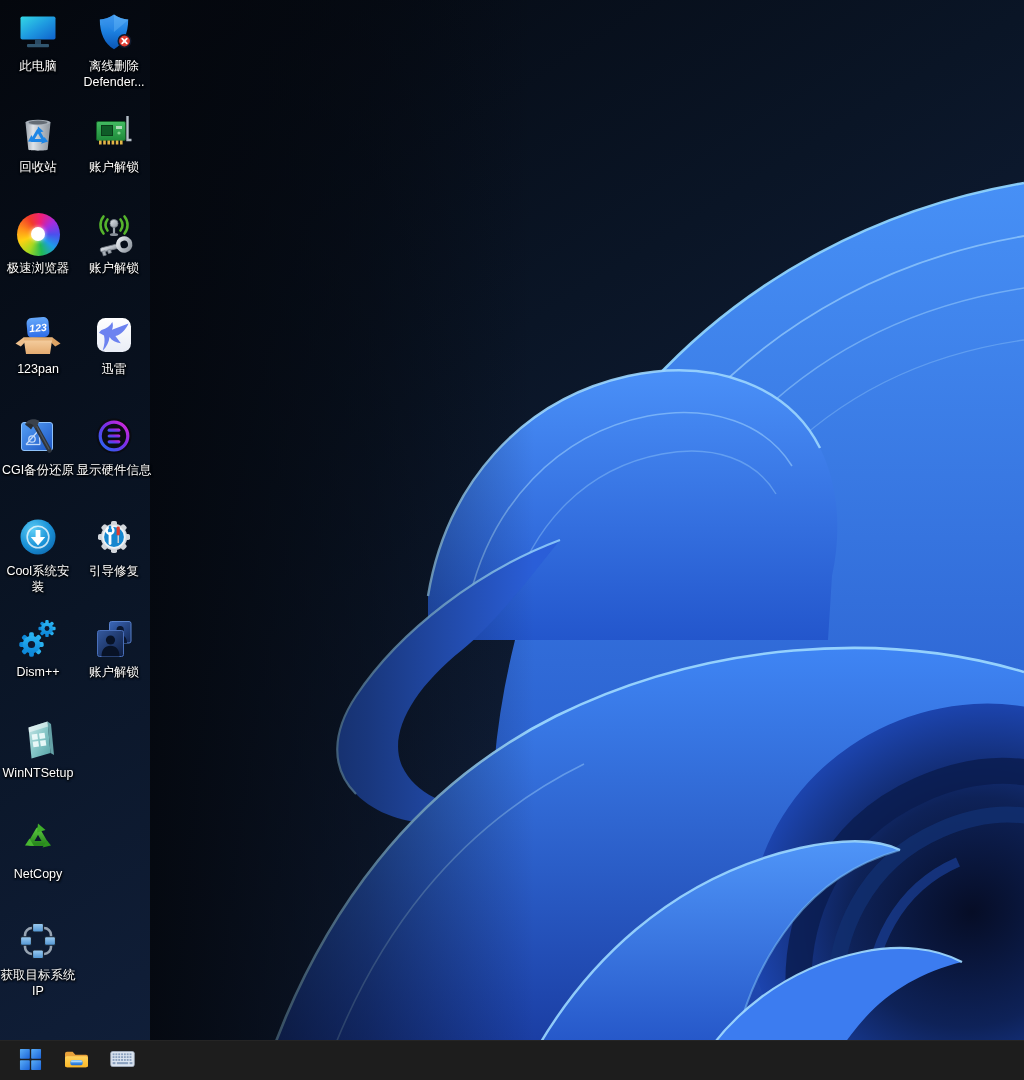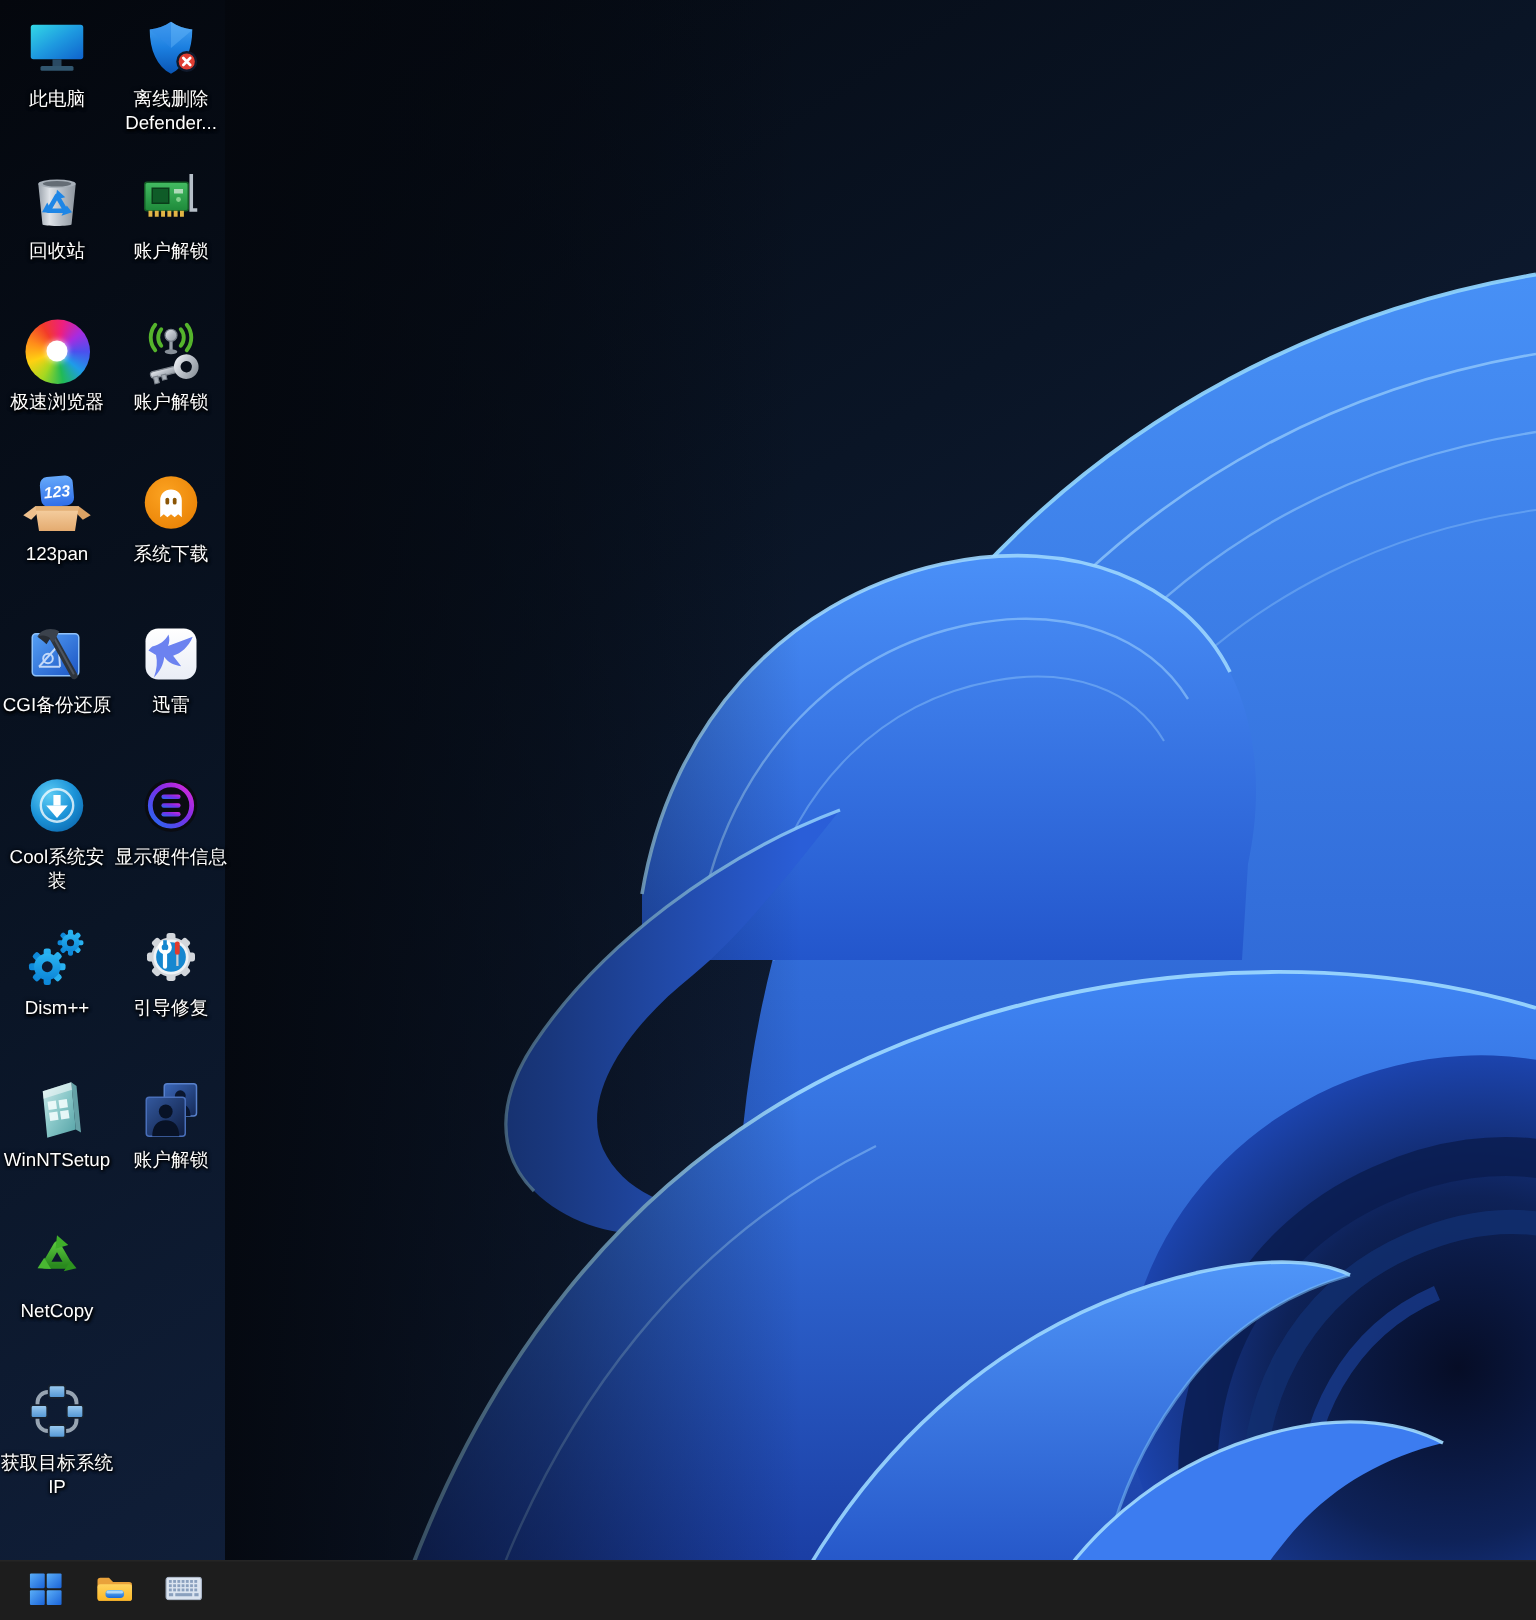--- a/index.html
+++ b/index.html
@@ -395,37 +395,20 @@
             <rect x="10" y="34.8" width="20" height="4.4" rx="2" fill="url(#i13m)" stroke="#7c838c" stroke-width="0.8"></rect>
             <rect x="11.5" y="38.5" width="3" height="4.5" fill="#aab1b9" stroke="#7c838c" stroke-width="0.7"></rect>
             <rect x="17" y="38.5" width="3" height="3.4" fill="#aab1b9" stroke="#7c838c" stroke-width="0.7"></rect>
             <circle cx="34.5" cy="37" r="6" fill="none" stroke="url(#i13m)" stroke-width="4.4"></circle>
           </g>
         </svg>
       </div>
       <div class="dlabel">账户解锁</div>
     </div>
 
-    <div class="dicon">
-      <div class="art">
-        <svg viewBox="0 0 48 48" width="48" height="48">
-          <defs>
-              <radialGradient id="i14a" cx="0.4" cy="0.35" r="0.85">
-            <stop offset="0" stop-color="#fca321"></stop>
-                <stop offset="1" stop-color="#e67d02"></stop>
-          </radialGradient>
-            </defs>
-          <circle cx="24" cy="24" r="17.5" fill="url(#i14a)"></circle>
-          <path d="M16.8,33.8 V22.6 C16.8,18.4 19.9,15.4 24,15.4 C28.1,15.4 31.2,18.4 31.2,22.6 V33.8 L28.8,31.8 L26.4,33.8 L24,31.8 L21.6,33.8 L19.2,31.8 Z" fill="#ffffff"></path>
-          <rect x="20.3" y="20.8" width="2.5" height="4.6" rx="1.25" fill="#8a5505"></rect>
-          <rect x="25.2" y="20.8" width="2.5" height="4.6" rx="1.25" fill="#8a5505"></rect>
-        </svg>
-      </div>
-      <div class="dlabel">系统下载</div>
-    </div>
 
     <div class="dicon">
       <div class="art">
         <svg viewBox="0 0 48 48" width="48" height="48">
           <defs>
               <linearGradient id="i8a" x1="0" y1="0" x2="0" y2="1">
             <stop offset="0" stop-color="#ffffff"></stop>
                 <stop offset="1" stop-color="#e9edf6"></stop>
           </linearGradient>
             </defs>

